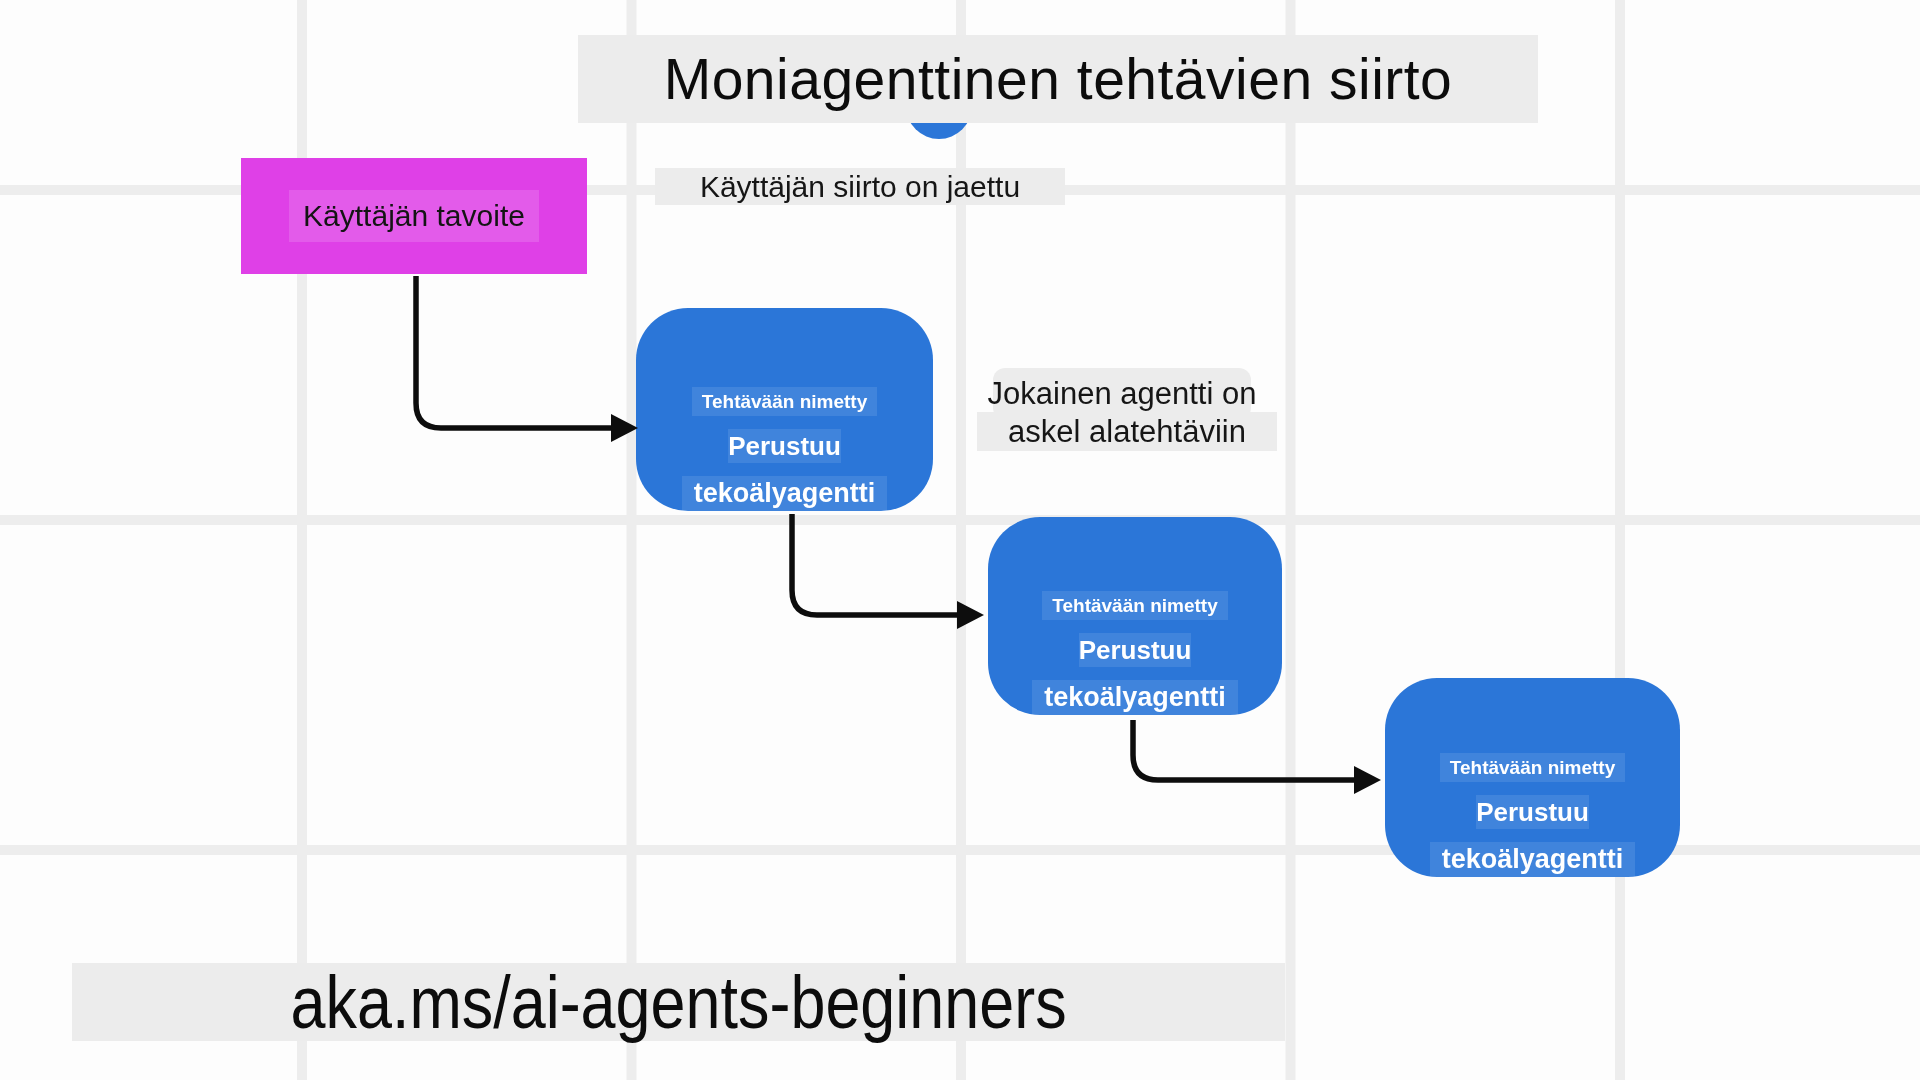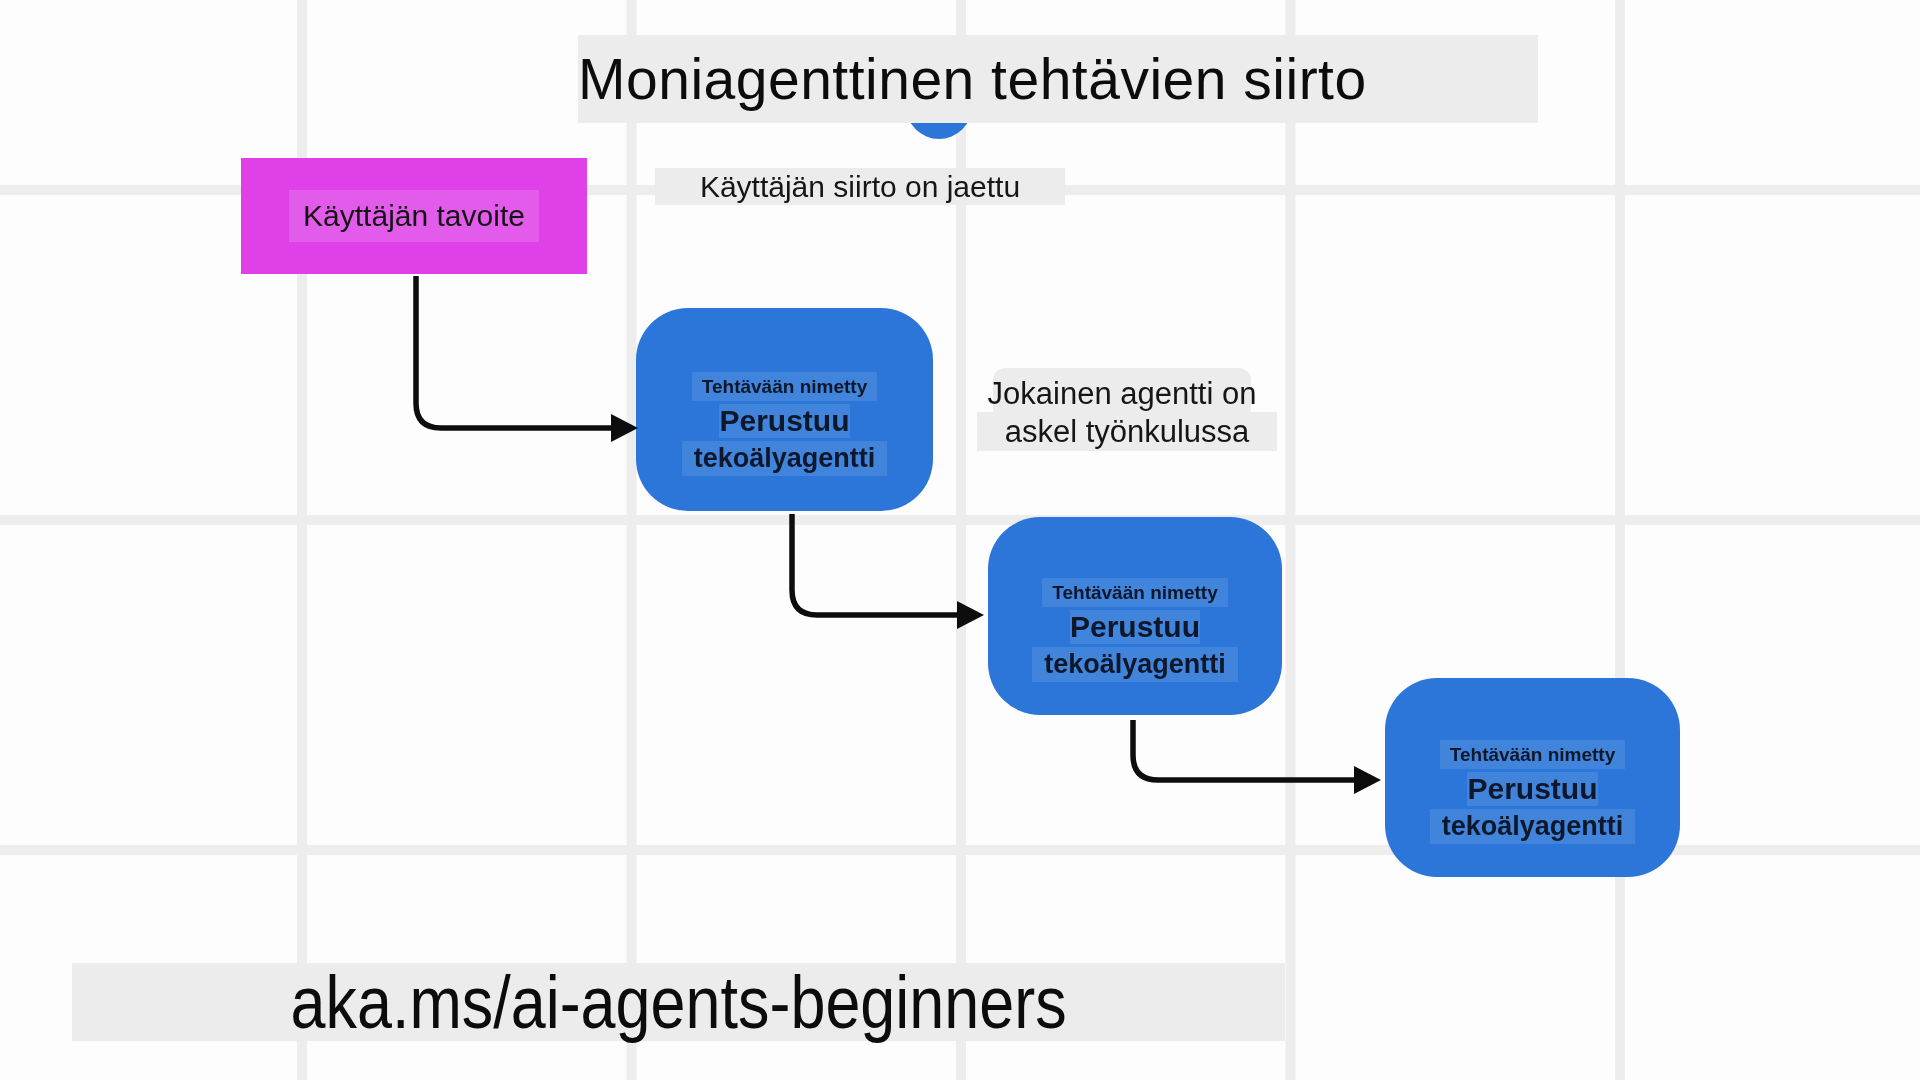--- a/index.html
+++ b/index.html
@@ -19,21 +19,21 @@
     background-position:297px 0,0 185px;
     background-repeat:repeat;
   }
   .title-accent-circle{
     position:absolute;left:906px;top:73px;width:66px;height:66px;
     border-radius:50%;background:#2b76d8;z-index:1;
   }
   .panel{position:absolute;background:#ececec;z-index:2;}
   .title-box{
     left:578px;top:35px;width:960px;height:88px;
-    display:flex;align-items:center;
+    display:flex;align-items:center;justify-content:center;
   }
   .title-box span{font-size:57px;letter-spacing:.5px;color:#0c0c0c;white-space:nowrap;}
   .note{
     position:absolute;background:#ececec;z-index:2;
     display:flex;align-items:center;justify-content:center;
     font-size:30px;color:#161616;white-space:nowrap;
   }
   .note-split-1{left:655px;top:168px;width:410px;height:37px;}
   .note-split-2{left:623px;top:209px;width:440px;height:38px;}
   .note-step-1{left:993px;top:368px;width:258px;height:52px;font-size:31px;border-radius:12px;}
@@ -42,32 +42,32 @@
     position:absolute;left:241px;top:158px;width:346px;height:116px;
     background:#df40e7;z-index:3;
     display:flex;align-items:center;justify-content:center;
   }
   .goal-box .hl{
     background:rgba(255,255,255,.14);
     font-size:30px;color:#141414;padding:9px 14px;white-space:nowrap;
   }
   .agent-box{
     position:absolute;width:297px;height:203px;border-radius:52px;
-    background:#2b76d8;z-index:3;color:#0f172a;
+    background:#2b76d8;z-index:3;color:#ffffff;
     display:flex;flex-direction:column;align-items:center;
-    justify-content:center;padding-top:28px;box-sizing:border-box;gap:3px;
+    justify-content:flex-end;padding-top:28px;box-sizing:border-box;gap:13px;
   }
   .agent-1{left:636px;top:308px;}
   .agent-2{left:988px;top:517px;width:294px;height:198px;}
   .agent-3{left:1385px;top:678px;width:295px;height:199px;}
   .agent-box span{
     background:rgba(255,255,255,.10);white-space:nowrap;text-align:center;
   }
   .agent-role{font-size:19px;line-height:19px;padding:5px 10px;font-weight:600;}
-  .agent-basis{font-size:30px;line-height:26px;padding:4px 0;font-weight:600;}
+  .agent-basis{font-size:26px;line-height:26px;padding:4px 0;font-weight:600;}
   .agent-type{font-size:27px;line-height:27px;padding:4px 12px;font-weight:700;}
   .footer-box{
     left:72px;top:963px;width:1213px;height:78px;
     display:flex;align-items:center;justify-content:center;
   }
   .footer-box span{
     font-size:74px;color:#0c0c0c;white-space:nowrap;
     display:inline-block;transform:scaleX(.85);transform-origin:center;
   }
   .arrows{position:absolute;inset:0;z-index:5;pointer-events:none;}
@@ -84,21 +84,21 @@
   <div class="panel title-box">
     <span>Moniagenttinen tehtävien siirto</span>
   </div>
 
   <div class="goal-box">
     <span class="hl">Käyttäjän tavoite</span>
   </div>
 
   <div class="note note-split-1">Käyttäjän siirto on jaettu</div>
   <div class="note note-step-1">Jokainen agentti on</div>
-  <div class="note note-step-2">askel työnkulussa</div>
+  <div class="note note-step-2">askel alatehtäviin</div>
 
   <div class="agent-box agent-1">
     <span class="agent-role">Tehtävään nimetty</span>
     <span class="agent-basis">Perustuu</span>
     <span class="agent-type">tekoälyagentti</span>
   </div>
 
   <div class="agent-box agent-2">
     <span class="agent-role">Tehtävään nimetty</span>
     <span class="agent-basis">Perustuu</span>

